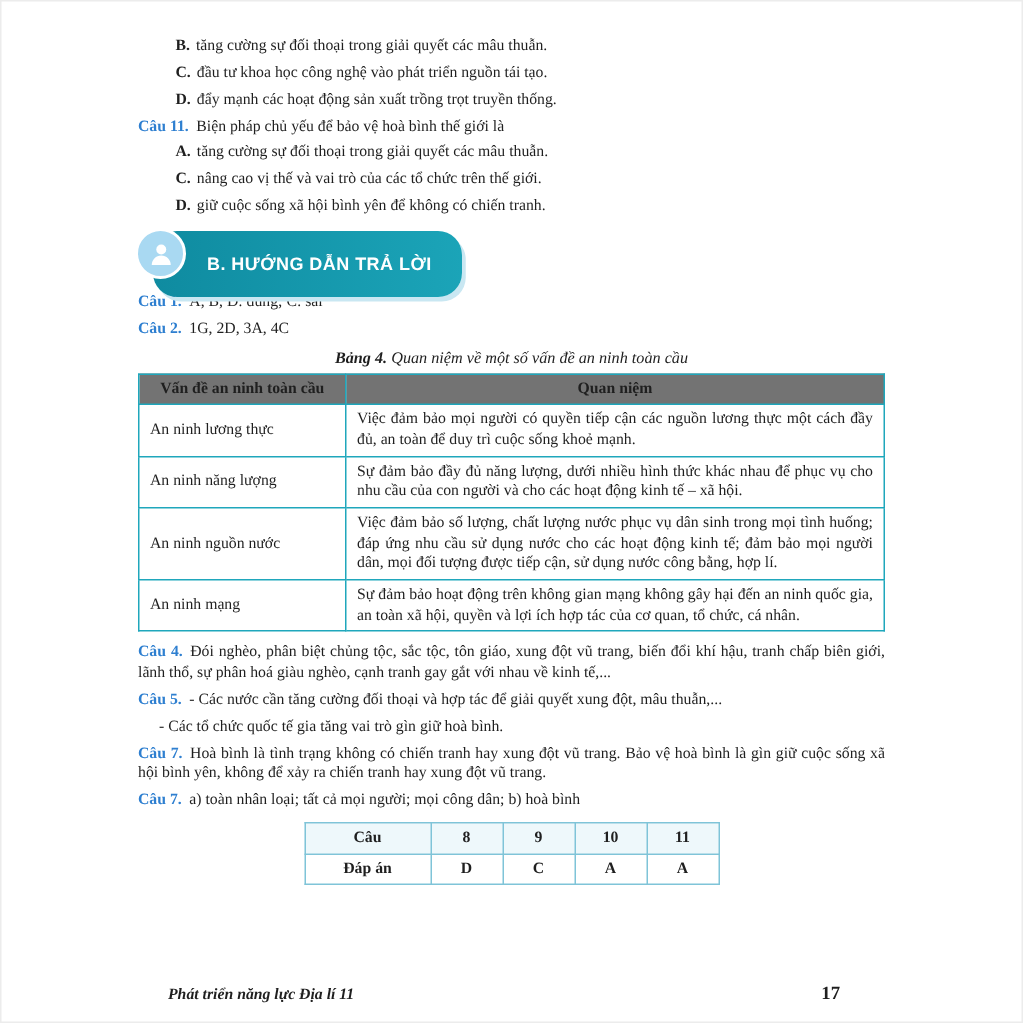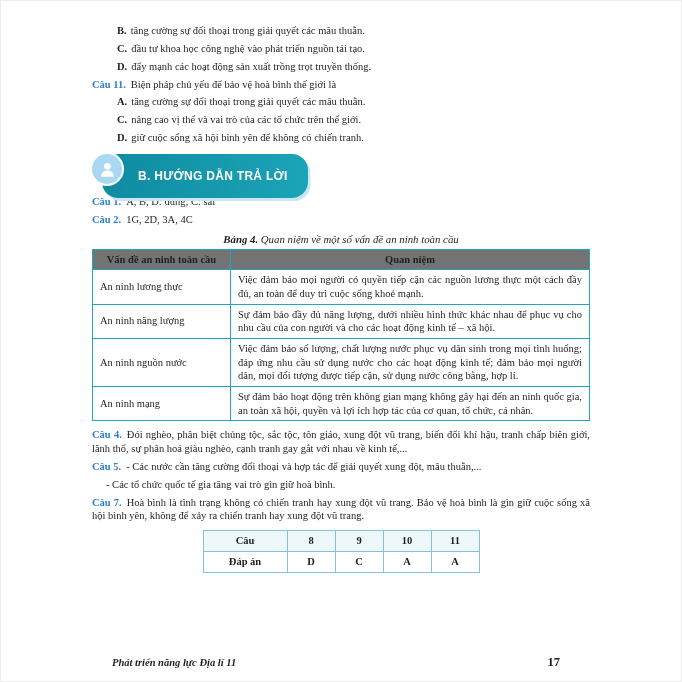--- a/index.html
+++ b/index.html
@@ -134,20 +134,21 @@
       </tbody>
     </table>
 
     <p class="line just"><span class="q-label">Câu 4.</span><span>Đói nghèo, phân biệt chủng tộc, sắc tộc, tôn giáo, xung đột vũ trang, biến đổi khí hậu, tranh chấp biên giới, lãnh thổ, sự phân hoá giàu nghèo, cạnh tranh gay gắt với nhau về kinh tế,...</span></p>
 
     <p class="line"><span class="q-label">Câu 5.</span><span>- Các nước cần tăng cường đối thoại và hợp tác để giải quyết xung đột, mâu thuẫn,...</span></p>
     <p class="line indent-dash"><span>- Các tổ chức quốc tế gia tăng vai trò gìn giữ hoà bình.</span></p>
 
     <p class="line just"><span class="q-label">Câu 7.</span><span>Hoà bình là tình trạng không có chiến tranh hay xung đột vũ trang. Bảo vệ hoà bình là gìn giữ cuộc sống xã hội bình yên, không để xảy ra chiến tranh hay xung đột vũ trang.</span></p>
 
+    <p class="line"><span class="q-label">Câu 7.</span><span>a) toàn nhân loại; tất cả mọi người; mọi công dân; b) hoà bình</span></p>
 
     <table class="mini">
       <tbody>
         <tr class="first">
           <td class="wide">Câu</td>
           <td>8</td>
           <td>9</td>
           <td>10</td>
           <td>11</td>
         </tr>

